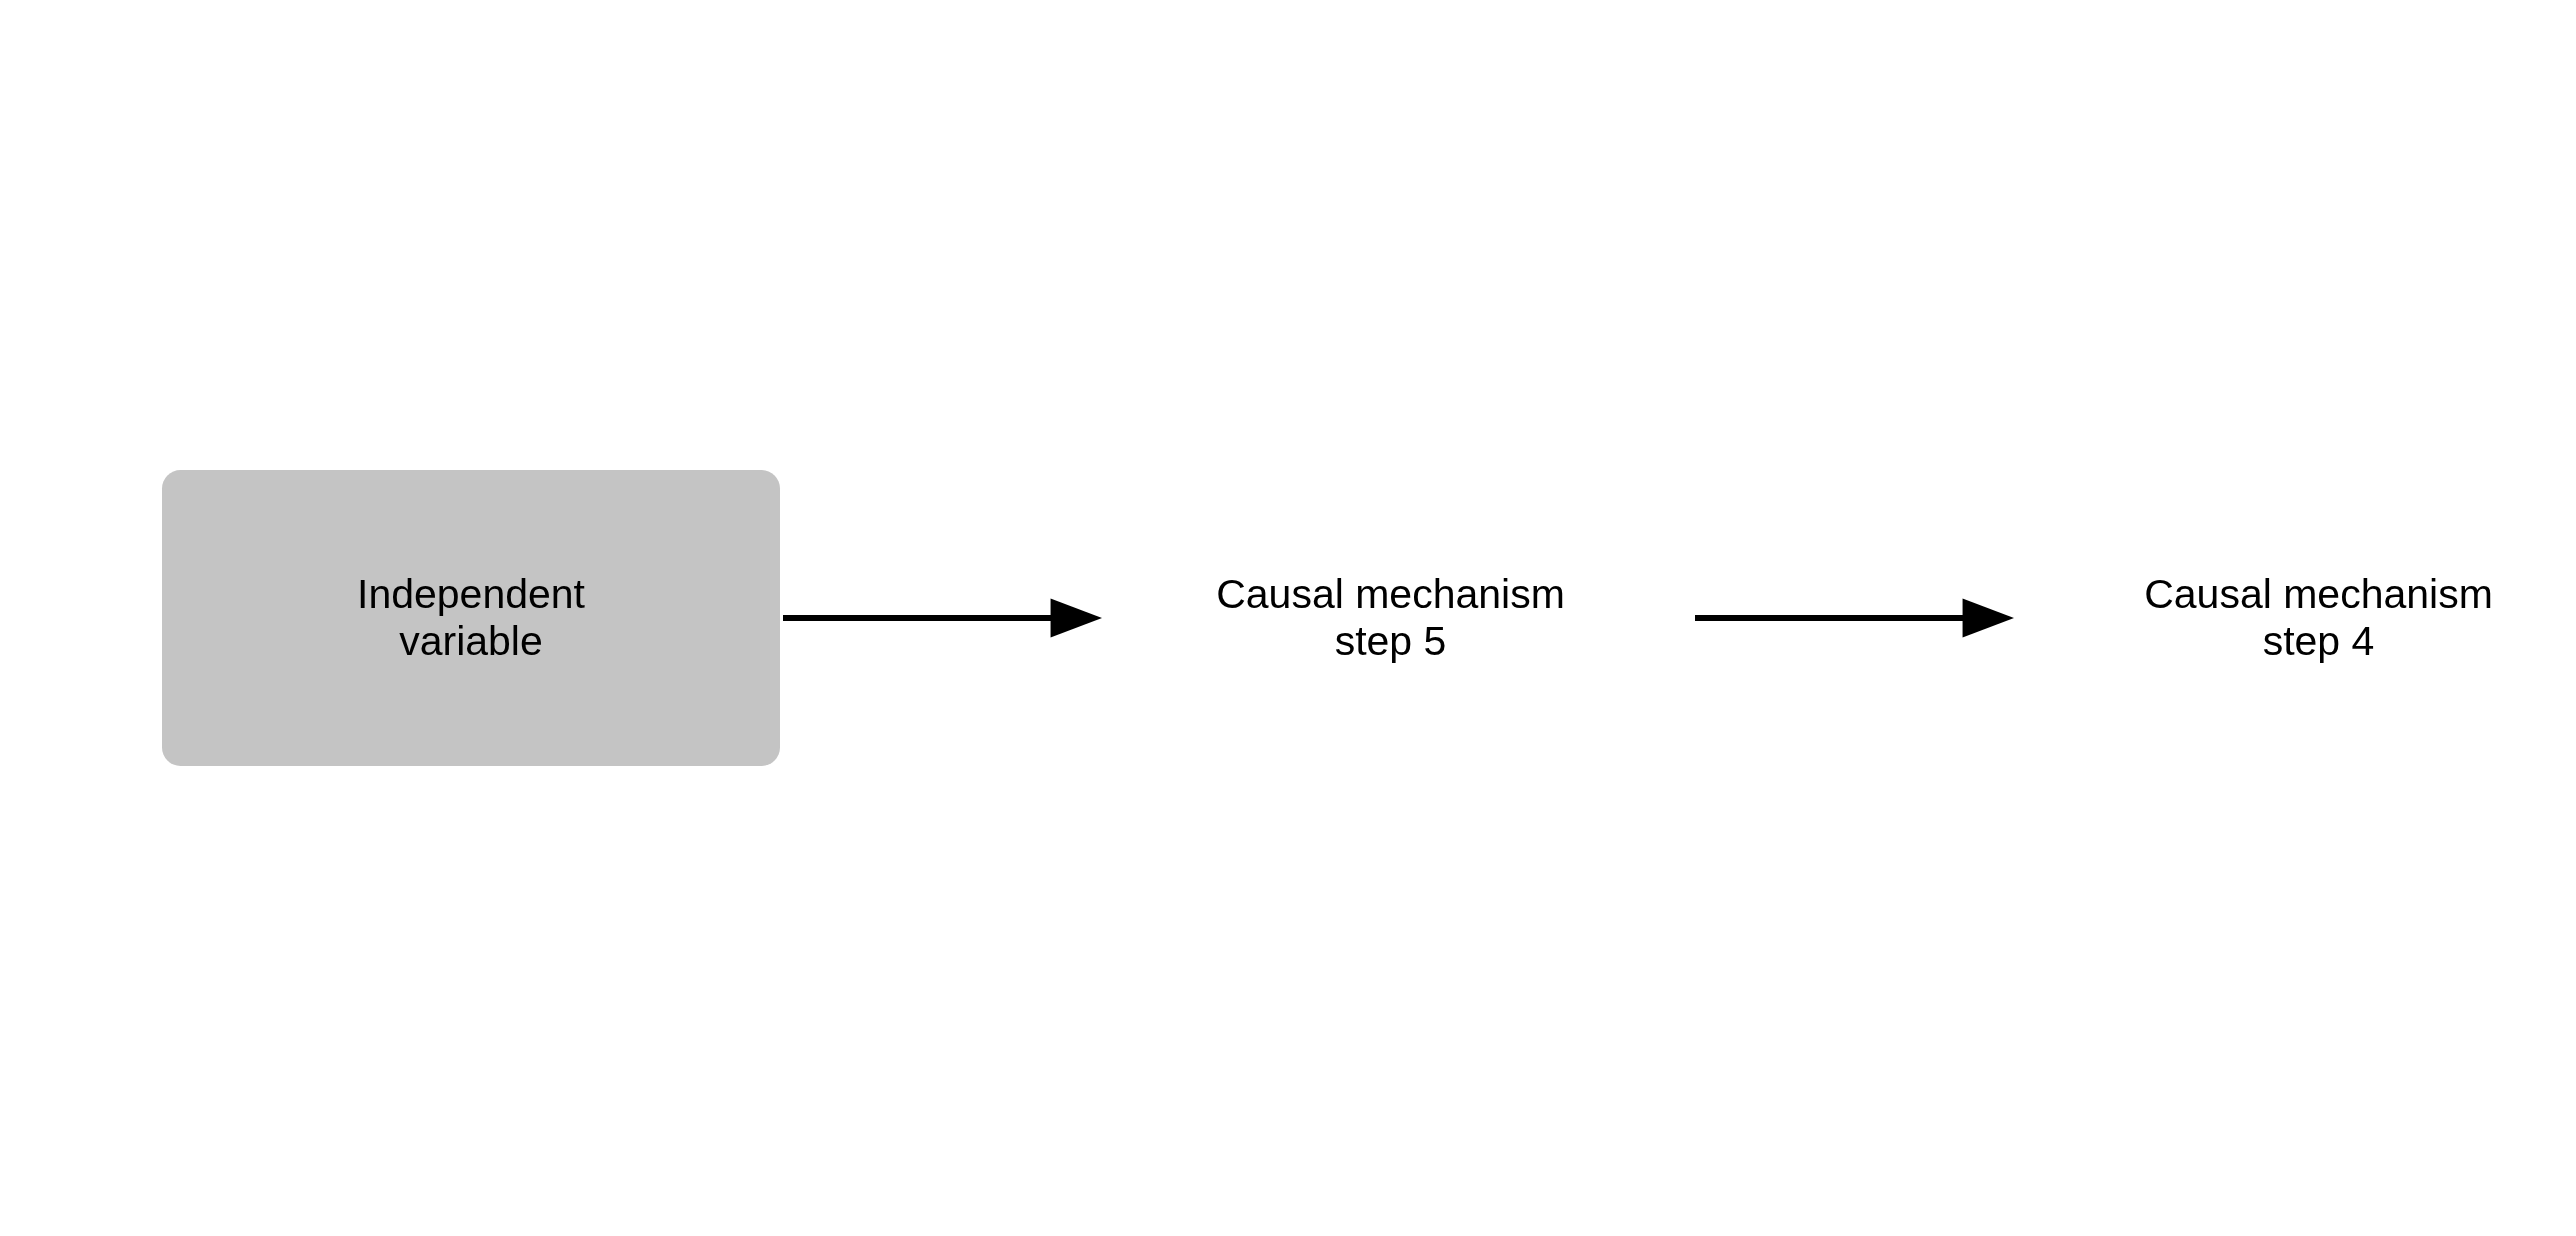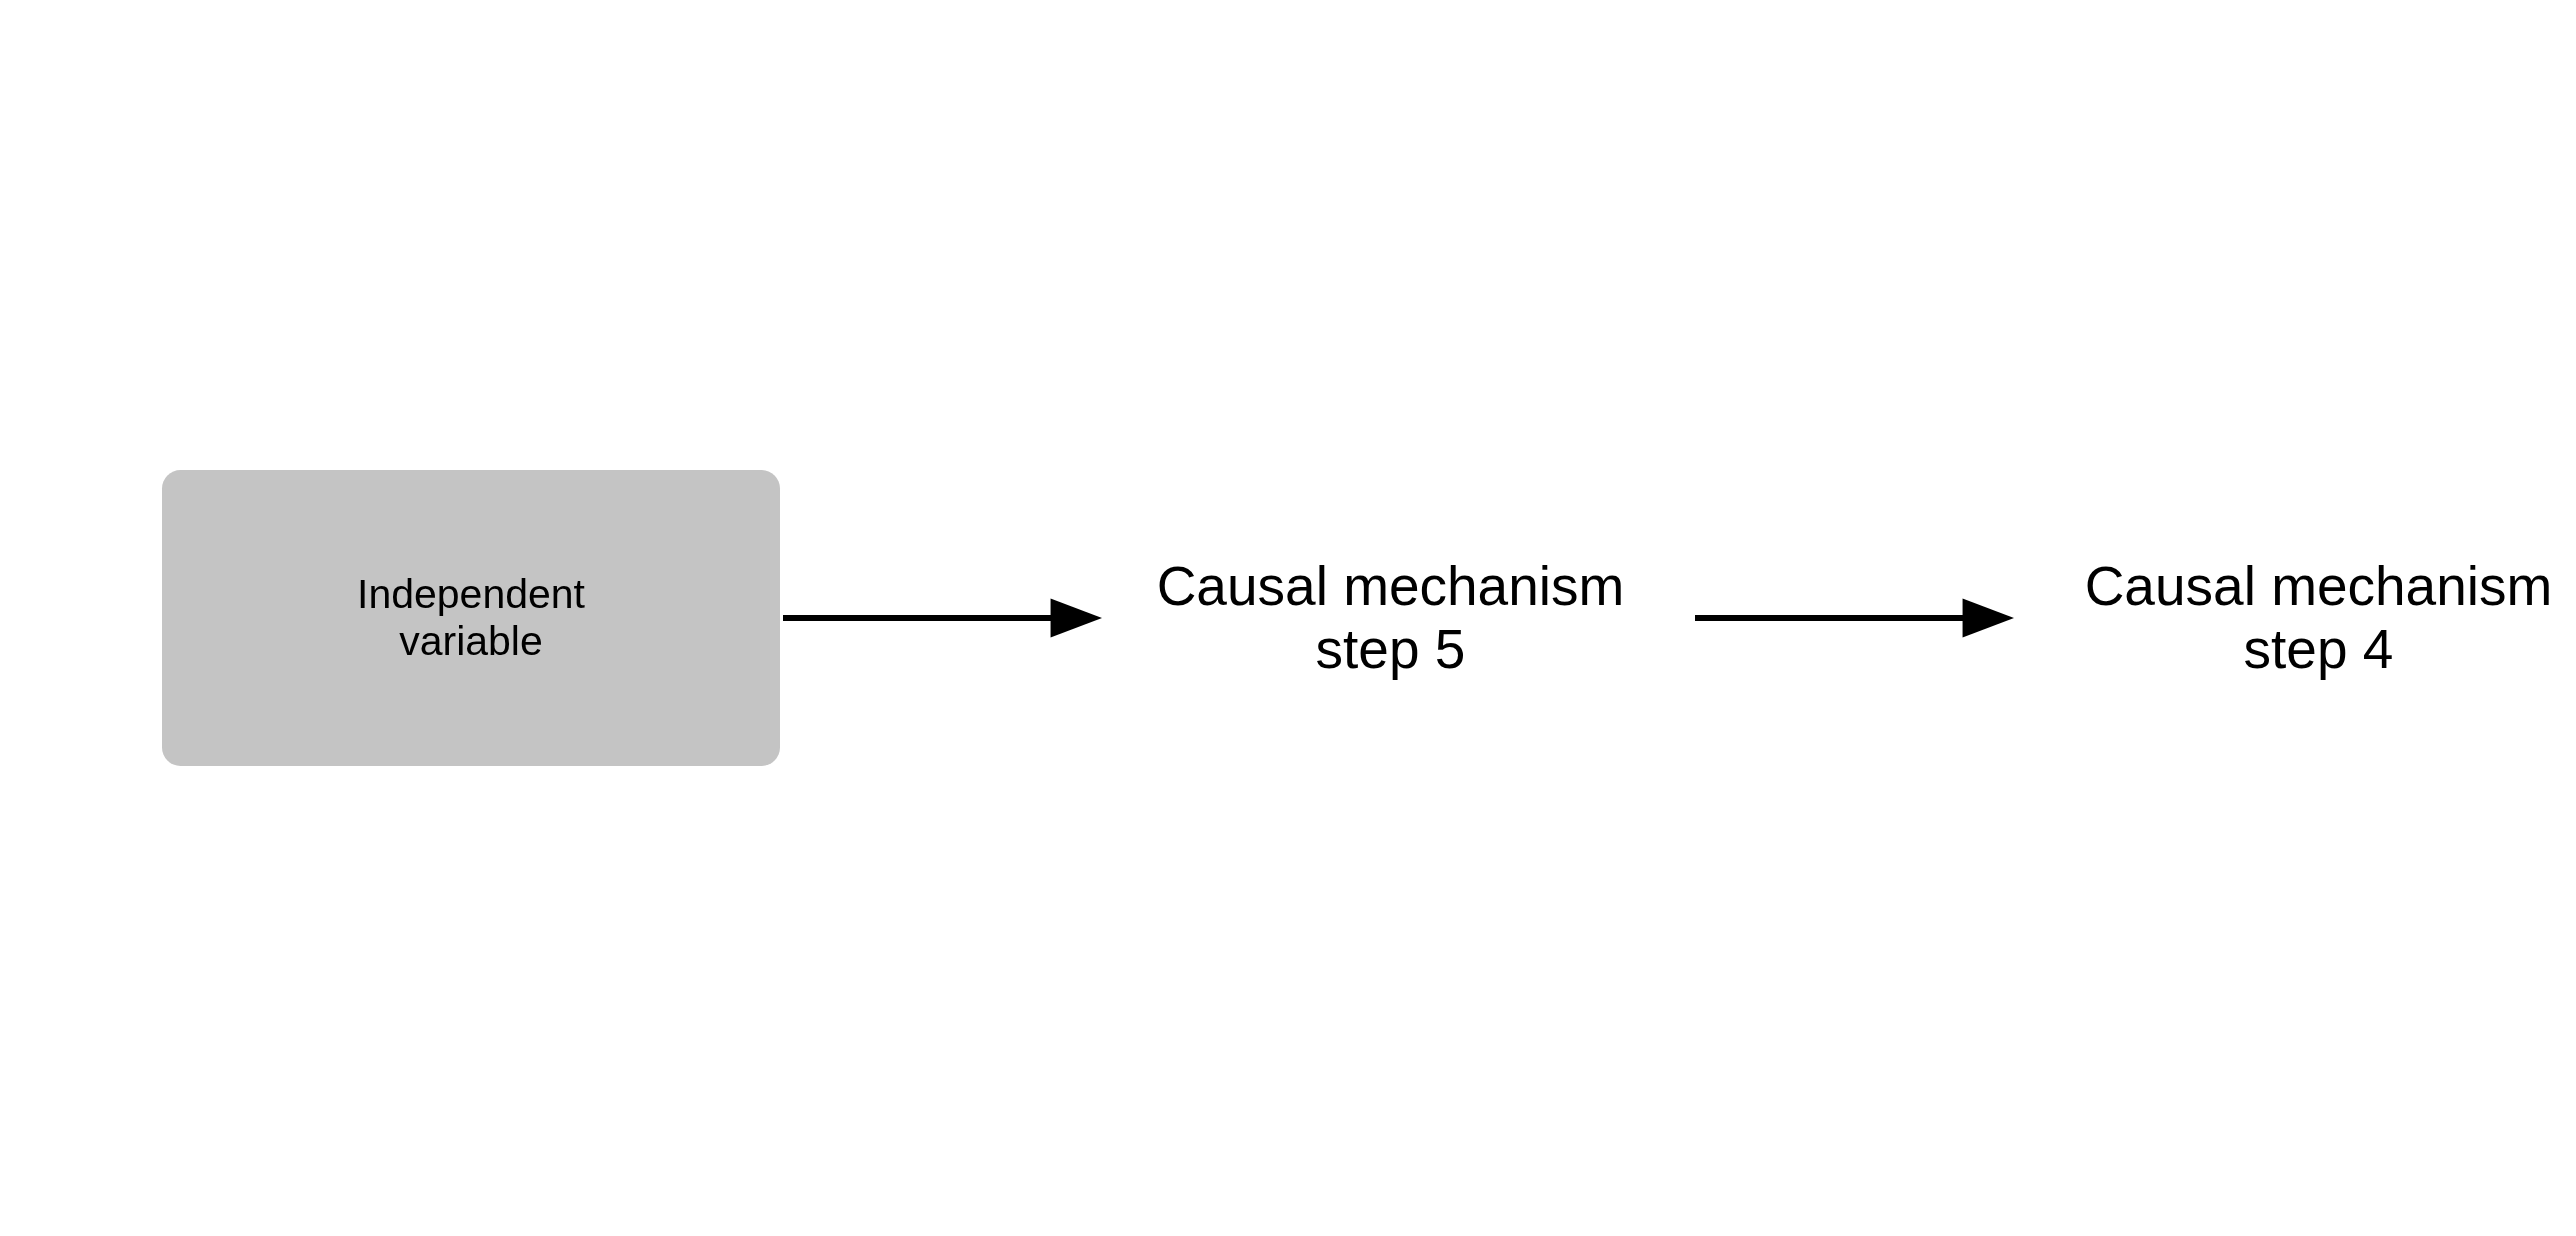--- a/index.html
+++ b/index.html
@@ -35,21 +35,21 @@
   }
   .node-text {
     position: absolute;
     width: 515px;
     height: 296px;
     top: 470px;
     display: flex;
     align-items: center;
     justify-content: center;
     text-align: center;
-    font-size: 55px;
+    font-size: 41px;
     line-height: 1.15;
   }
   .arrow {
     position: absolute;
     top: 587px;
     color: var(--arrow, #000000);
   }
   #box-independent { left: 162px; }
   #arrow-1         { left: 783px; }
   #text-mech1      { left: 1133px; }

